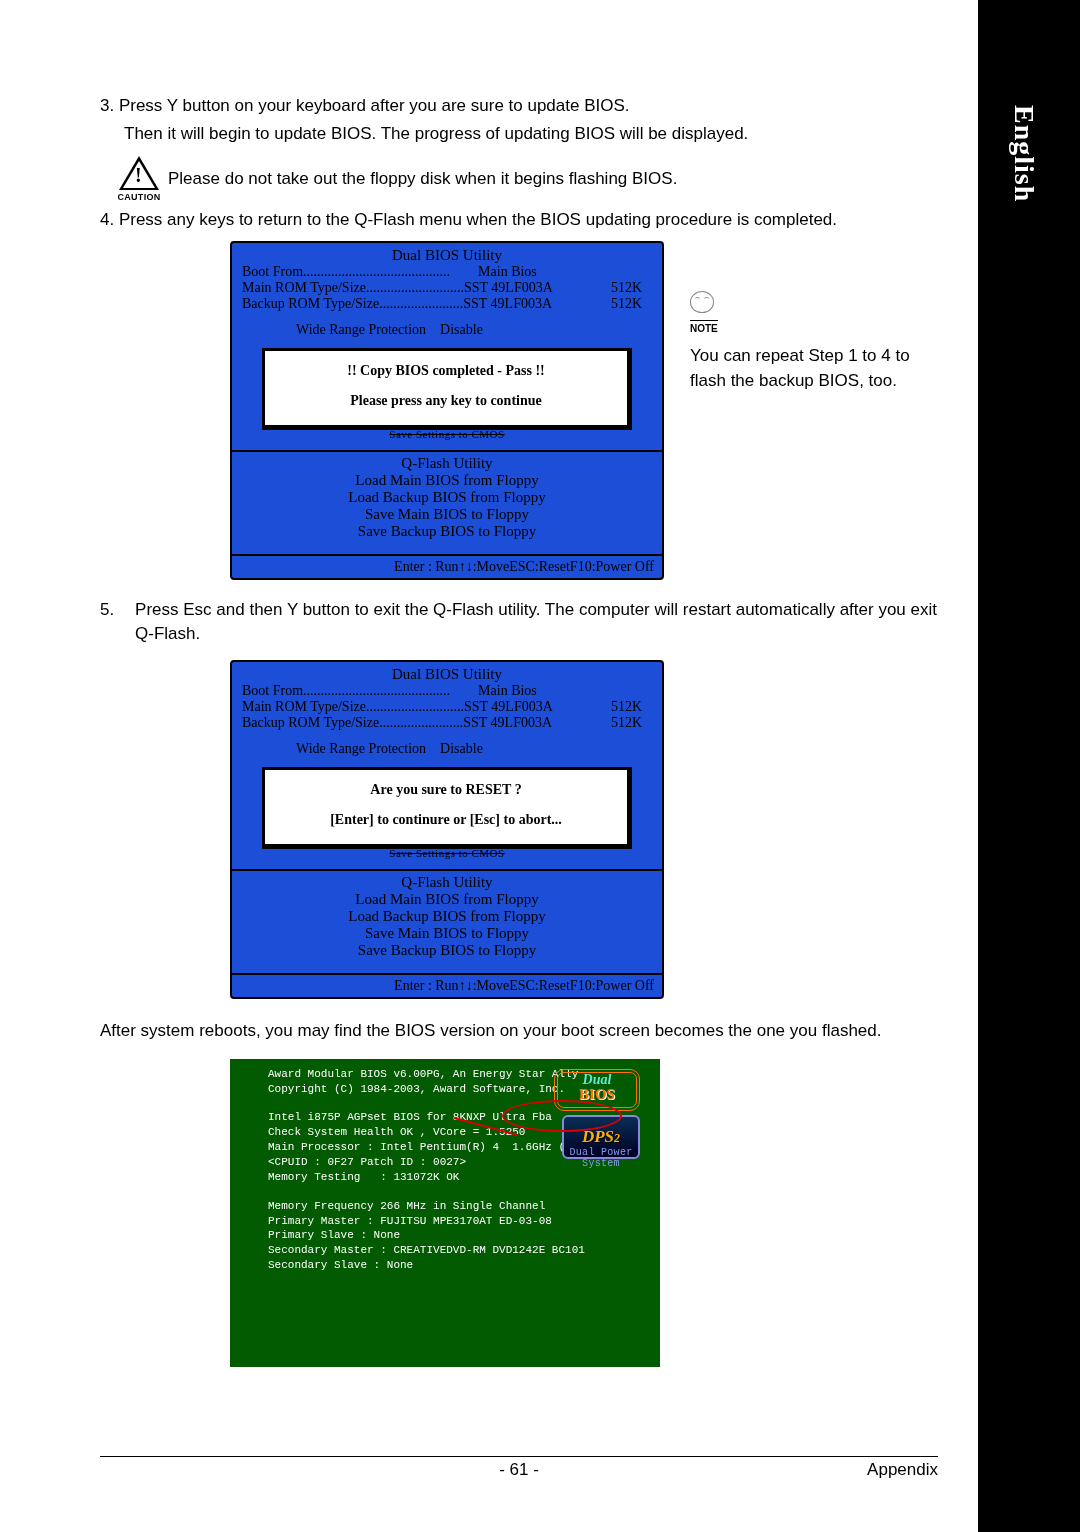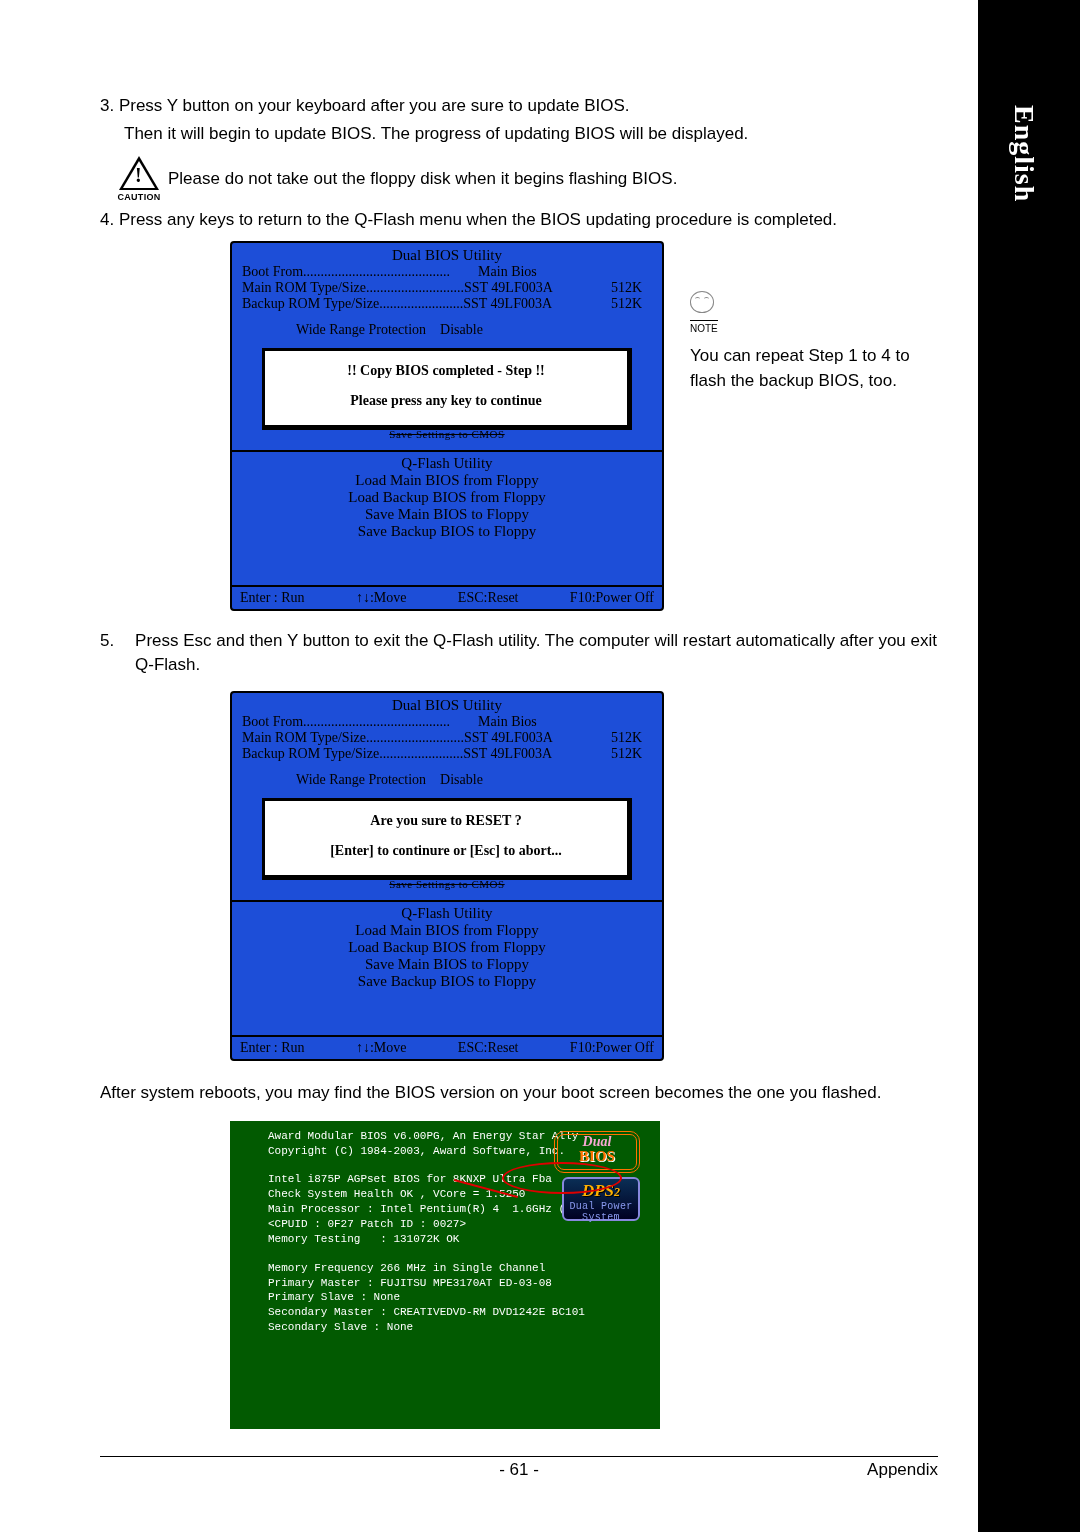--- a/index.html
+++ b/index.html
@@ -130,34 +130,33 @@
   .bios-bottom {
     text-align: center;
     font-size: 15px;
     padding: 3px 0 14px 0;
   }
   .bios-foot {
     border-top: 2px solid #000;
     font-size: 14px;
     padding: 3px 8px;
     display: flex;
-    justify-content: space-between;
-    margin-top: 31px;
+    justify-content: flex-end;
   }
   .note-side {
     position: absolute;
     left: 590px;
     width: 260px;
     font-size: 17px;
     line-height: 1.45;
   }
   .note-icon-wrap { text-align: left; margin-bottom: 4px; }
   .note-label {
     font-size: 10px;
-    font-weight: normal;
+    font-weight: bold;
     border-top: 1.5px solid #000;
     display: inline-block;
     padding-top: 1px;
   }
   .note-face {
     width: 22px; height: 20px;
     border: 1.5px solid #888;
     border-radius: 50% 50% 48% 48%;
     position: relative;
     margin-bottom: 2px;
@@ -194,21 +193,21 @@
   .dual-bios-logo {
     position: absolute;
     right: 20px; top: 10px;
     width: 78px; height: 34px;
     border: 4px double #ff7200;
     border-radius: 10px;
     text-align: center;
   }
   .dual-bios-txt1 {
     font-style: italic;
-    color: #f9a8d4;
+    color: #5eead4;
     font-weight: bold;
     font-size: 14px;
     font-family: serif;
     line-height: 1;
   }
   .dual-bios-txt2 {
     color: #ff7200;
     font-weight: bold;
     font-size: 15px;
     font-family: serif;
@@ -216,21 +215,21 @@
     text-shadow: 1px 1px 0 #fff;
   }
   .dps-logo {
     position: absolute;
     right: 20px; top: 56px;
     width: 78px; height: 44px;
     border: 2px solid #88d;
     border-radius: 6px;
     background: linear-gradient(#0a2e55,#000022);
     text-align: center;
-    padding-top: 2px;
+    padding-top: 10px;
     box-sizing: border-box;
   }
   .dps-txt {
     color: #ffb000;
     font-style: italic;
     font-weight: bold;
     font-size: 17px;
     font-family: serif;
     text-shadow: 1px 1px 0 #000;
   }
@@ -316,21 +315,21 @@
       <div class="bios-box" style="margin-top:10px">
         <div class="bios-top">
           <div class="bios-title">Dual BIOS Utility</div>
           <div class="bios-line"><span>Boot From..........................................</span> &nbsp;&nbsp;&nbsp;&nbsp;&nbsp;&nbsp;&nbsp;<span>Main Bios</span></div>
           <div class="bios-line"><span>Main ROM Type/Size............................</span><span>SST 49LF003A</span><span class="bios-size-col">512K</span></div>
           <div class="bios-line"><span>Backup ROM Type/Size........................</span><span>SST 49LF003A</span><span class="bios-size-col">512K</span></div>
           <div style="height:10px"></div>
           <div class="bios-line" style="padding-left:54px"><span>Wide Range Protection</span>&nbsp;&nbsp;&nbsp;&nbsp;<span>Disable</span></div>
           <div class="msgbox-outer">
             <div class="msgbox-inner">
-              <div class="msgbox-line">!! Copy BIOS completed - Step !!</div>
+              <div class="msgbox-line">!! Copy BIOS completed - Pass !!</div>
               <div>Please press any key to continue</div>
             </div>
           </div>
           <div class="obscured-strip"><s>Save Settings to CMOS</s></div>
         </div>
         <div class="bios-bottom">
           <div>Q-Flash Utility</div>
           <div>Load Main BIOS from Floppy</div>
           <div>Load Backup BIOS from Floppy</div>
           <div>Save Main BIOS to Floppy</div>

